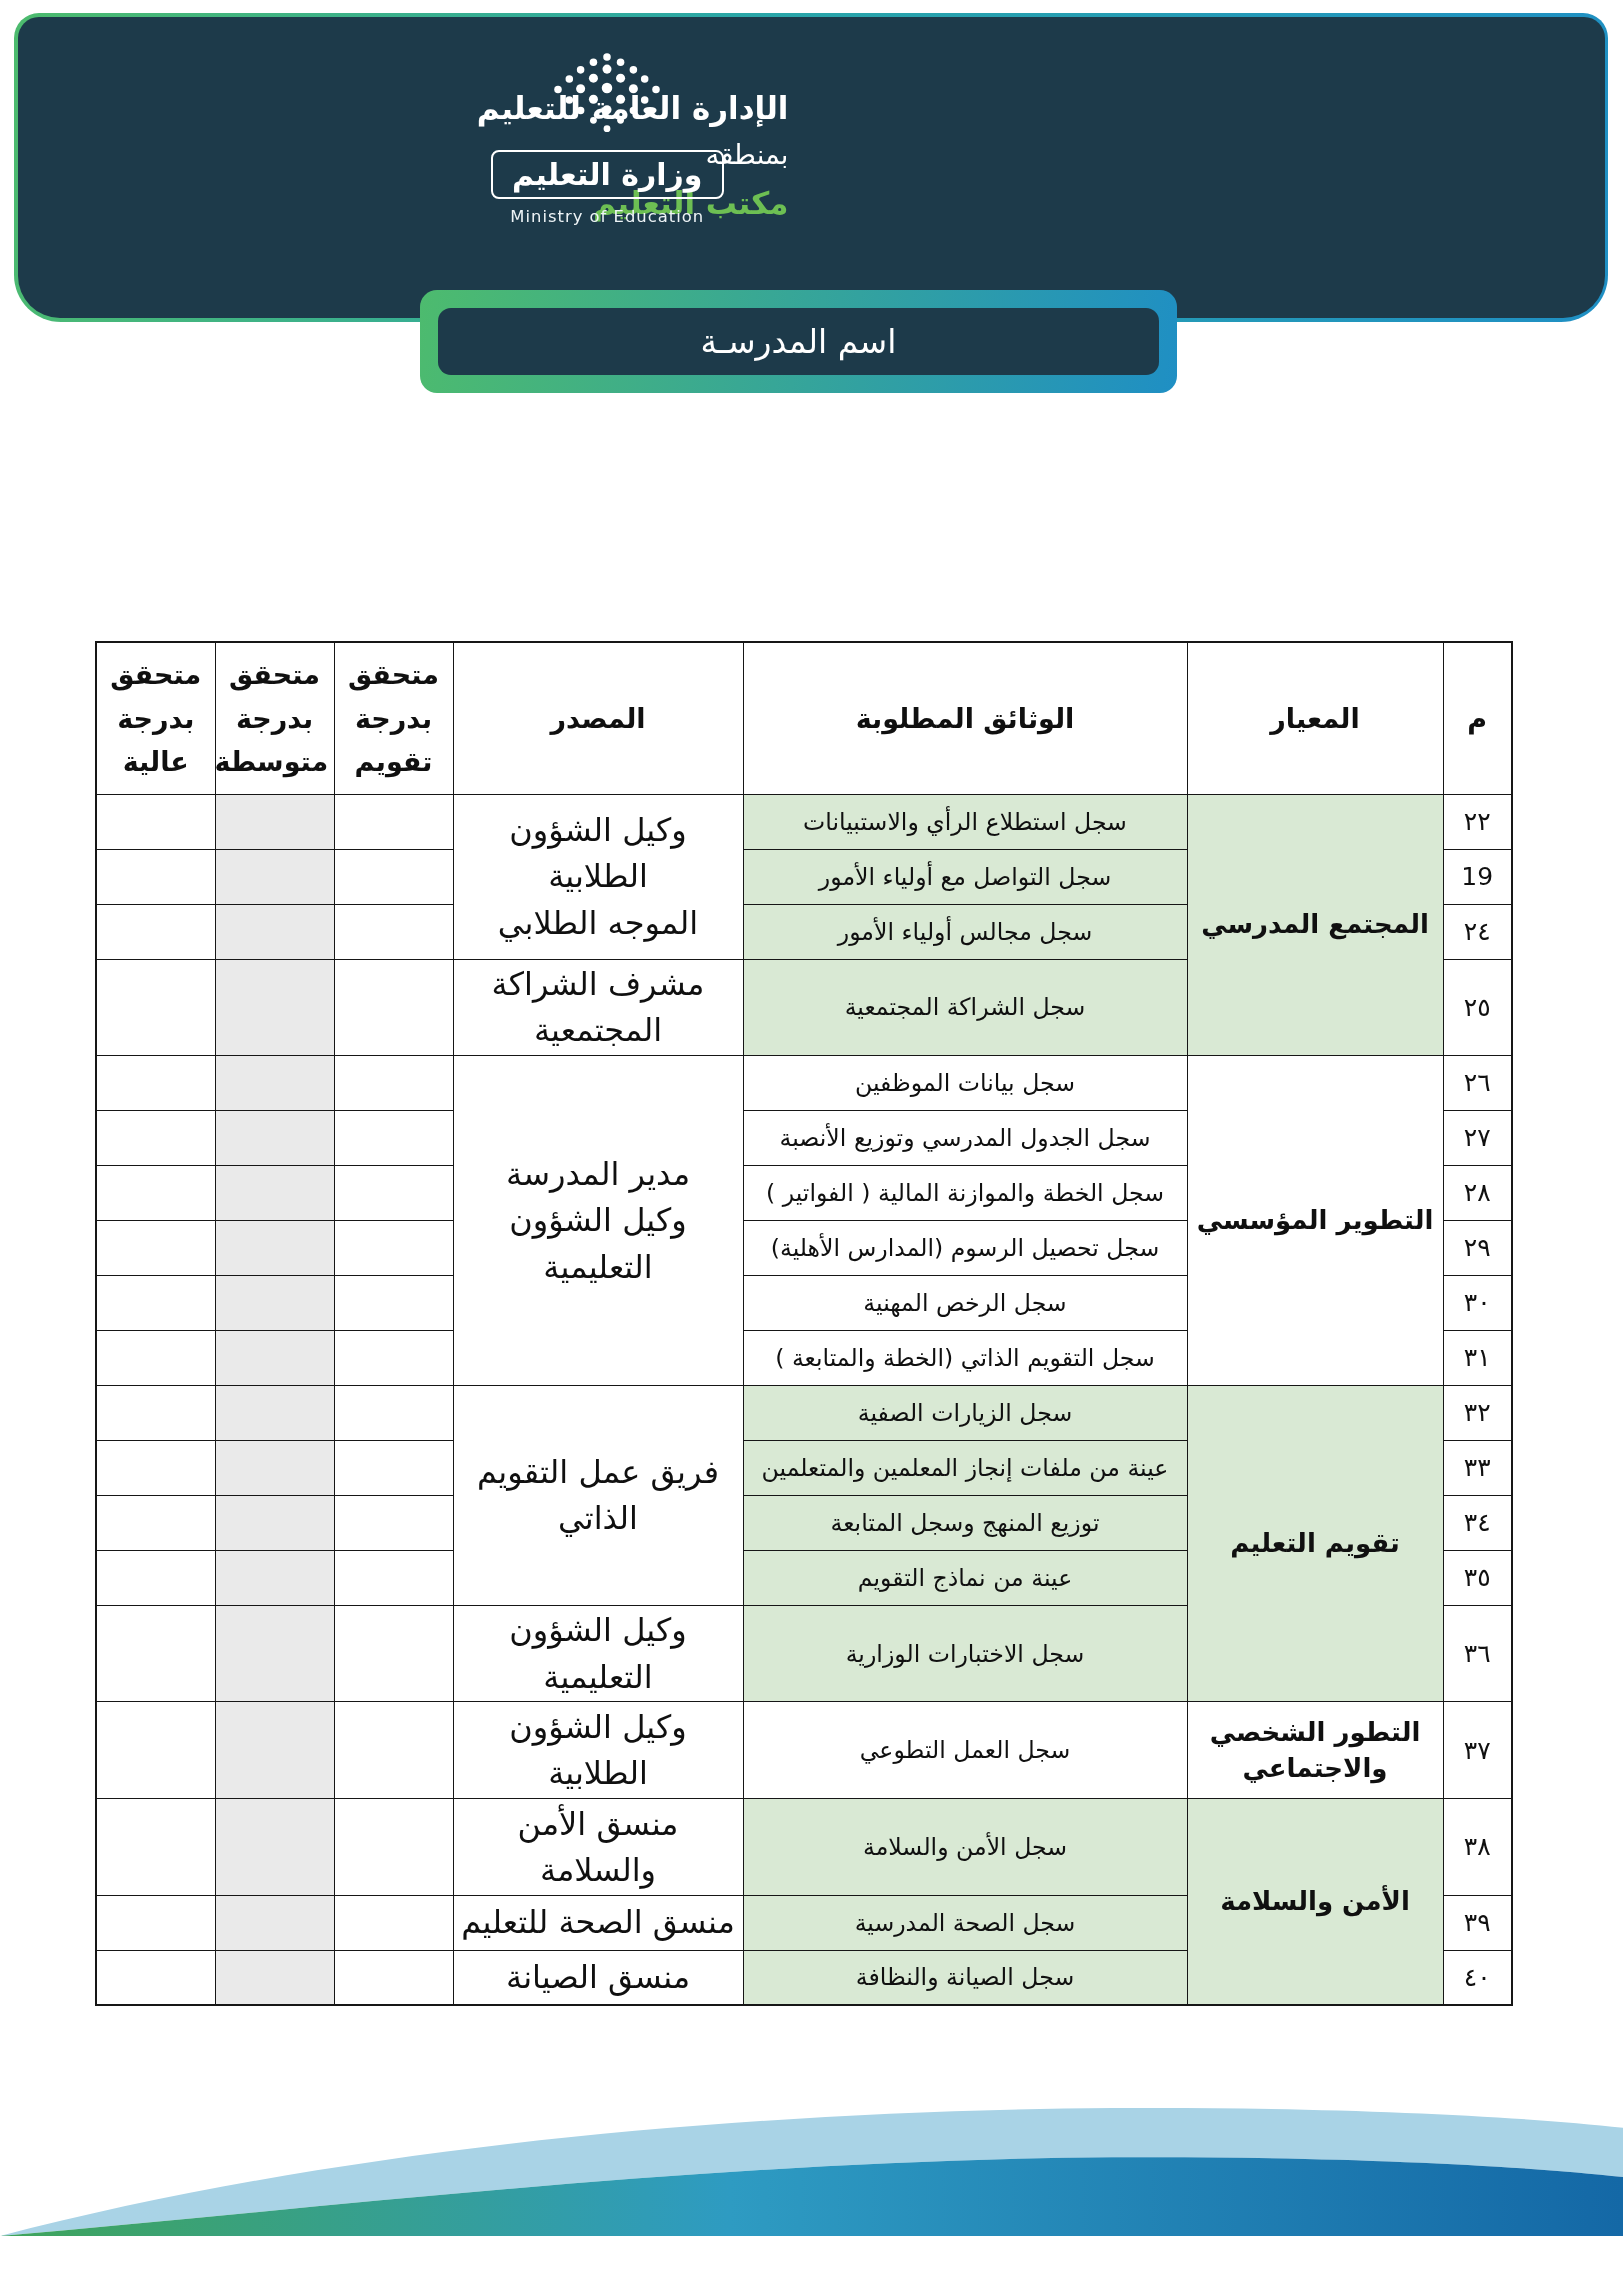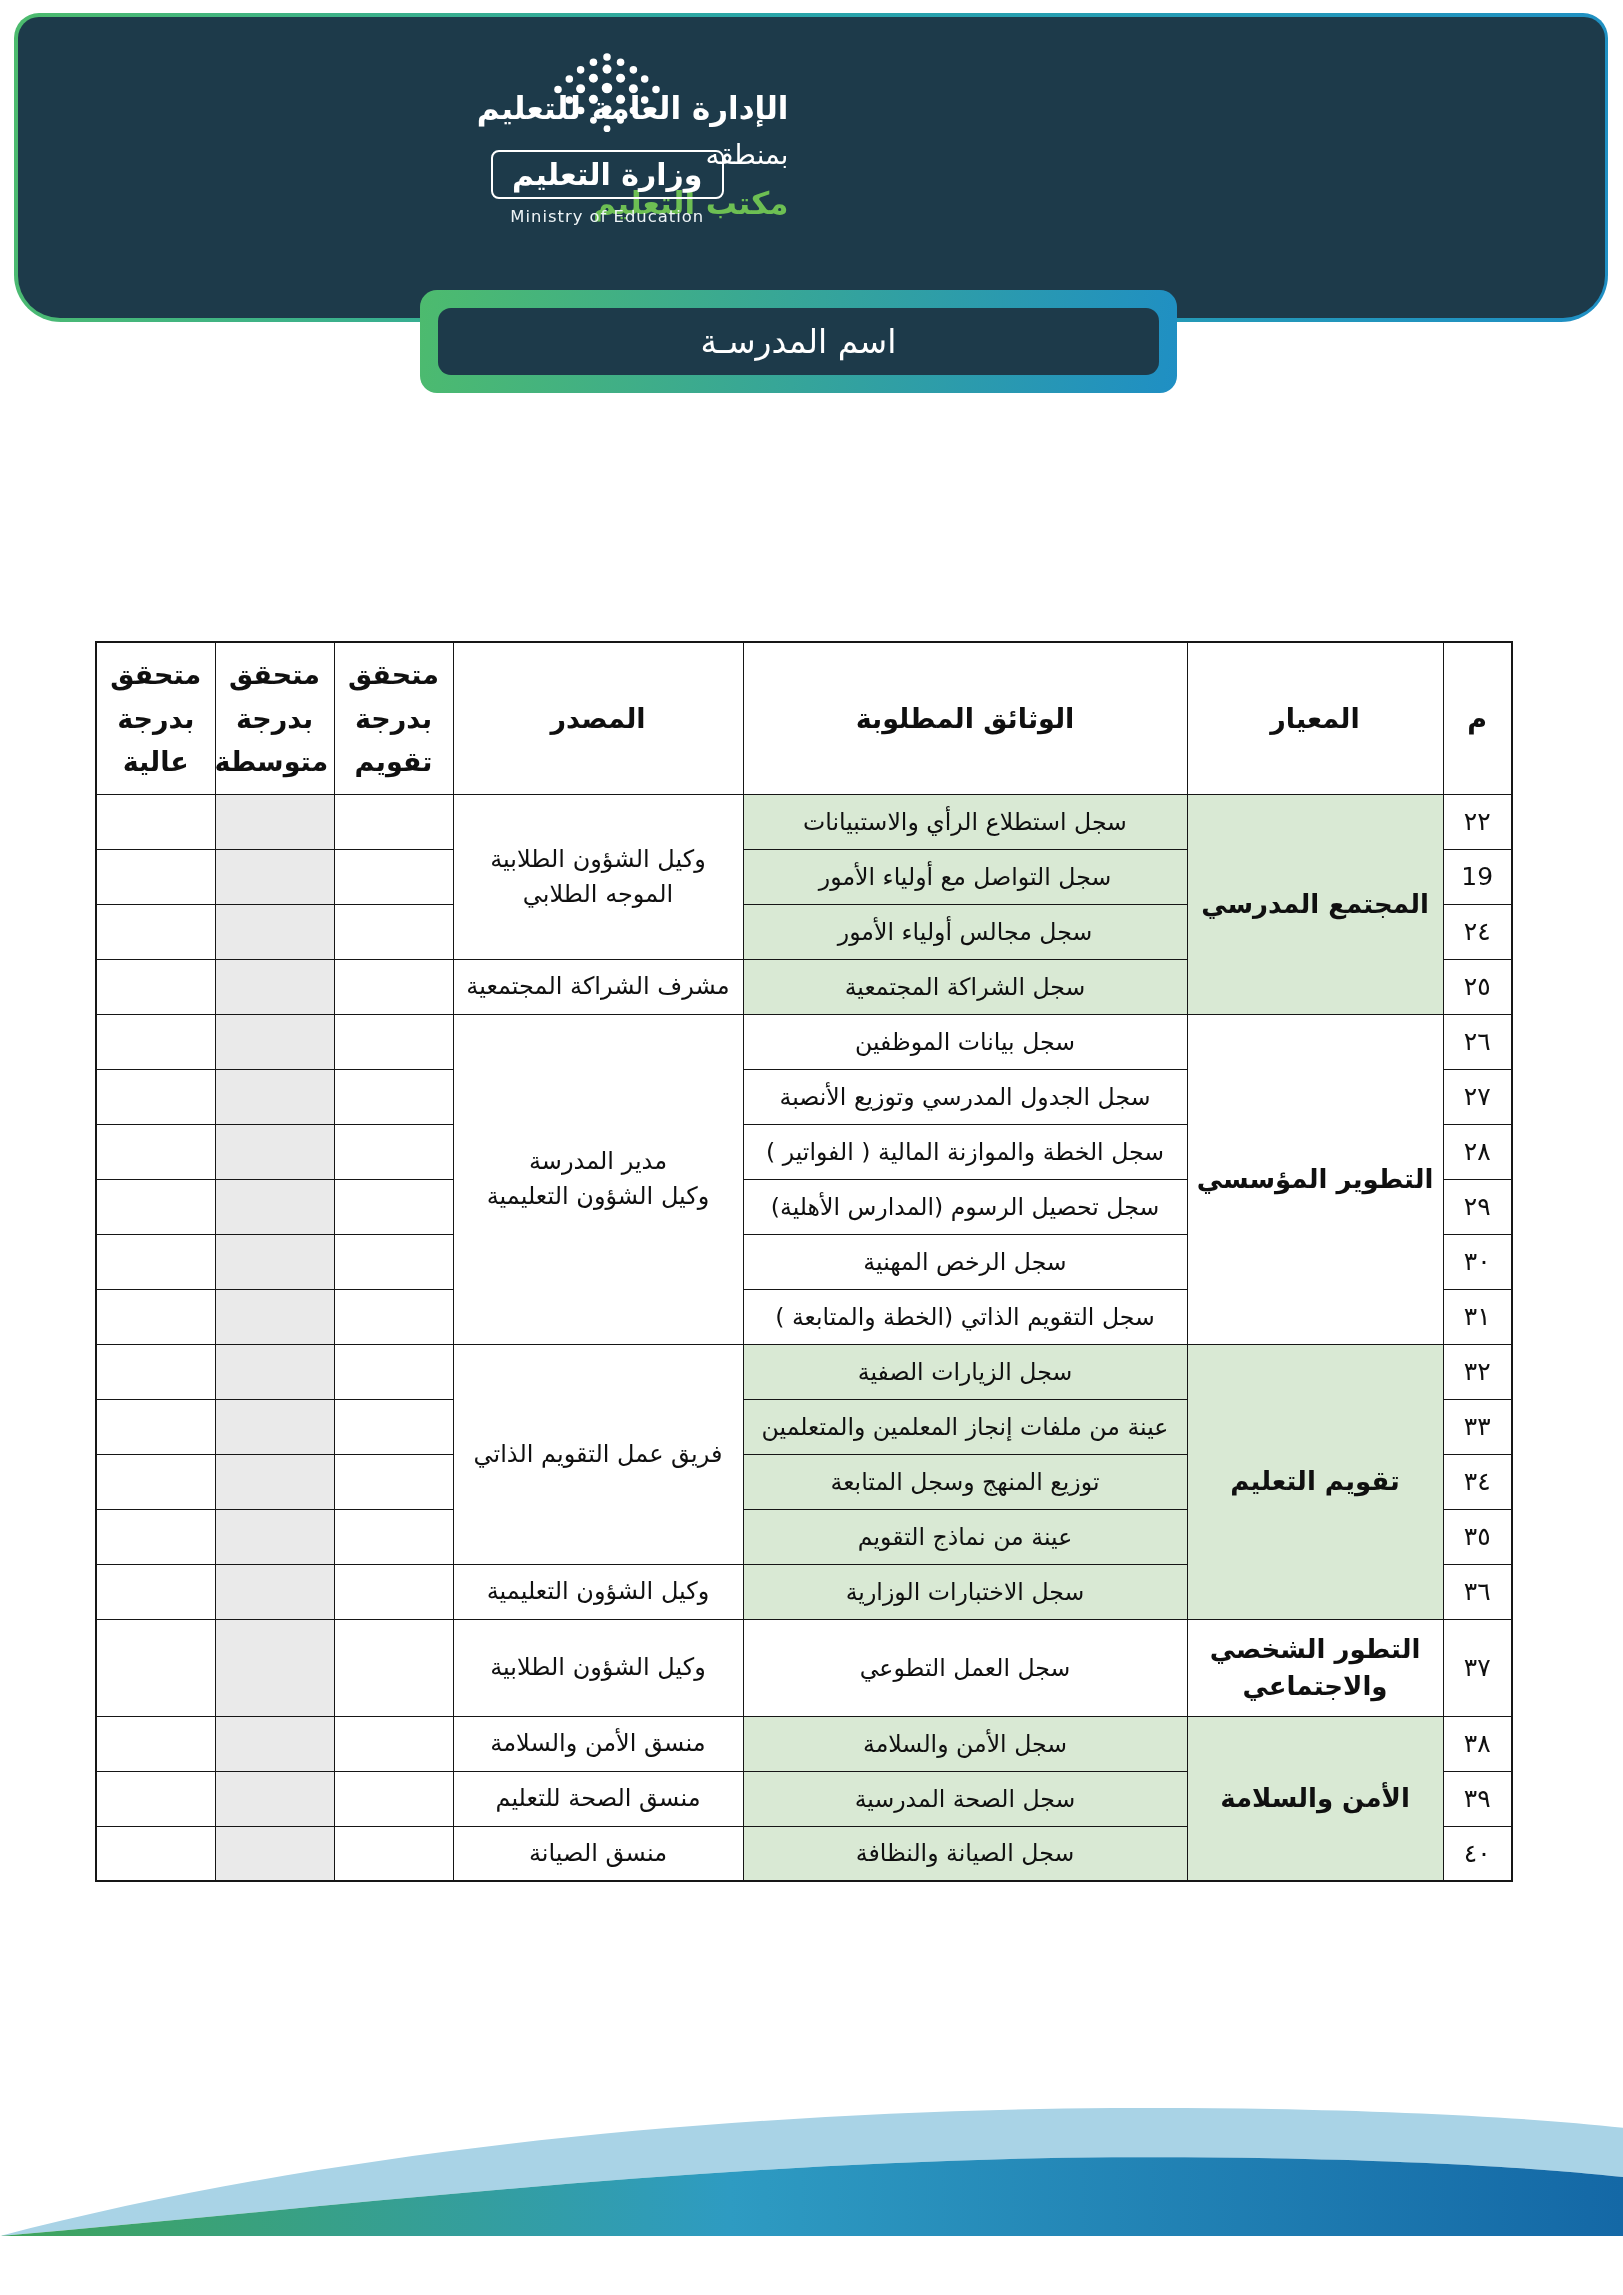--- a/index.html
+++ b/index.html
@@ -52,21 +52,21 @@
   .tbl-wrap{position:absolute;top:641px;left:96px;width:1417px;}
   table{width:100%;border-collapse:collapse;direction:rtl;table-layout:fixed;background:#ffffff;border:2px solid #161616;}
   th,td{border:1.3px solid #161616;text-align:center;vertical-align:middle;padding:1.3px 5.2px;box-sizing:border-box;}
   thead tr{height:152px;}
   th{font-size:27px;font-weight:bold;line-height:1.6;background:#ffffff;color:#101010;text-align:center;}
   tbody tr{height:55px;}
   tbody tr.tall{height:97px;}
   td{font-size:25px;color:#101010;background:#ffffff;}
   td.doc{font-size:23.6px;}
   td.criterion{font-weight:bold;font-size:26px;line-height:1.4;}
-  td.source{white-space:pre-line;font-size:24px;line-height:1.45;}
+  td.source{white-space:pre-line;font-size:32px;line-height:1.45;}
   td.num{font-size:25px;}
   td.green{background:#d9e9d4;}
   td.gray{background:#eaeaea;}
 
   
   .footer-swoosh{position:absolute;left:0;bottom:59px;width:1623px;height:164px;}
 </style>
 </head>
 <body>
 

